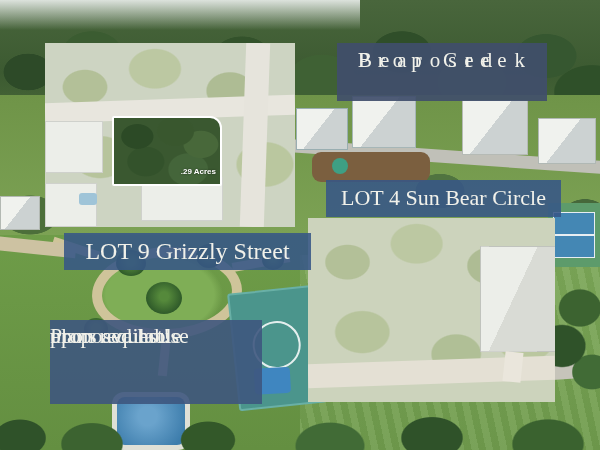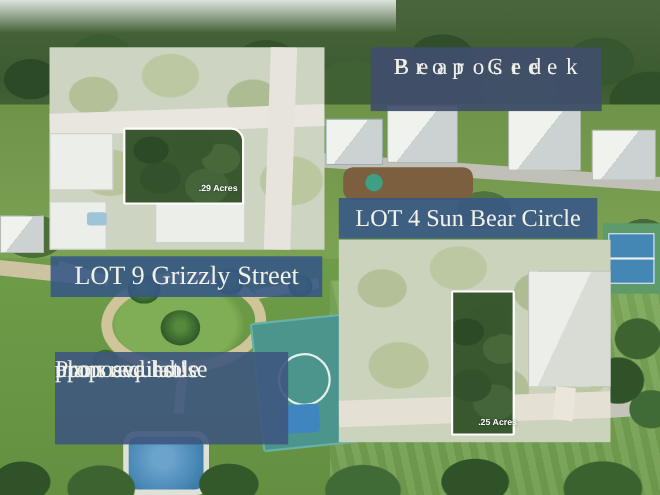--- a/index.html
+++ b/index.html
@@ -143,21 +143,21 @@
     background:linear-gradient(115deg,#eceee9 0 46%,#d9dbd5 46% 100%);
     border:1px solid rgba(120,125,118,.25);}
   .pale-drive-br{left:196px;top:134px;width:18px;height:30px;background:#eae6dc;transform:rotate(6deg);}
 
   
   .banner{z-index:9;color:#f1f1ea;text-align:center;}
   .title-banner{left:337px;top:43px;width:210px;height:58px;
     background:rgba(64,78,107,.92);padding-top:5px;padding-left:21px;}
   .title-banner div{position:static;font-size:21px;letter-spacing:8px;line-height:25px;}
   .street-label{background:rgba(55,86,134,.88);font-size:23px;line-height:36px;
-    white-space:nowrap;}
+    white-space:nowrap;margin-left:18px;}
   .lot4-street-label{left:308px;top:180px;width:235px;height:37px;font-size:22px;}
   .lot7-street-label{left:46px;top:233px;width:247px;height:37px;font-size:24px;}
   .note-banner{left:50px;top:320px;width:212px;height:84px;
     background:rgba(62,86,126,.9);padding-top:3px;}
   .note-banner div{position:static;font-size:22px;line-height:26px;}
 </style>
 </head>
 <body>
 
 <div id="canvas">
@@ -227,23 +227,20 @@
     <div class="lot-boundary lot-tl">
       <div class="acreage acreage-tl">.29 Acres</div>
     </div>
   </div>
 
   <div class="inset inset-br">
     <div class="pale-trees"></div>
     <div class="pale-road-br"></div>
     <div class="pale-house-br"></div>
     <div class="pale-drive-br"></div>
-    <div class="lot-boundary lot-br">
-      <div class="acreage acreage-br">.25 Acres</div>
-    </div>
   </div>
 
   <div class="banner title-banner">
     <div>Bear Creek</div>
     <div>Proposed</div>
   </div>
   <div class="banner street-label lot4-street-label">LOT 4 Sun Bear Circle</div>
   <div class="banner street-label lot7-street-label">LOT 9 Grizzly Street</div>
   <div class="banner note-banner">
     <div>Proposed house</div>

